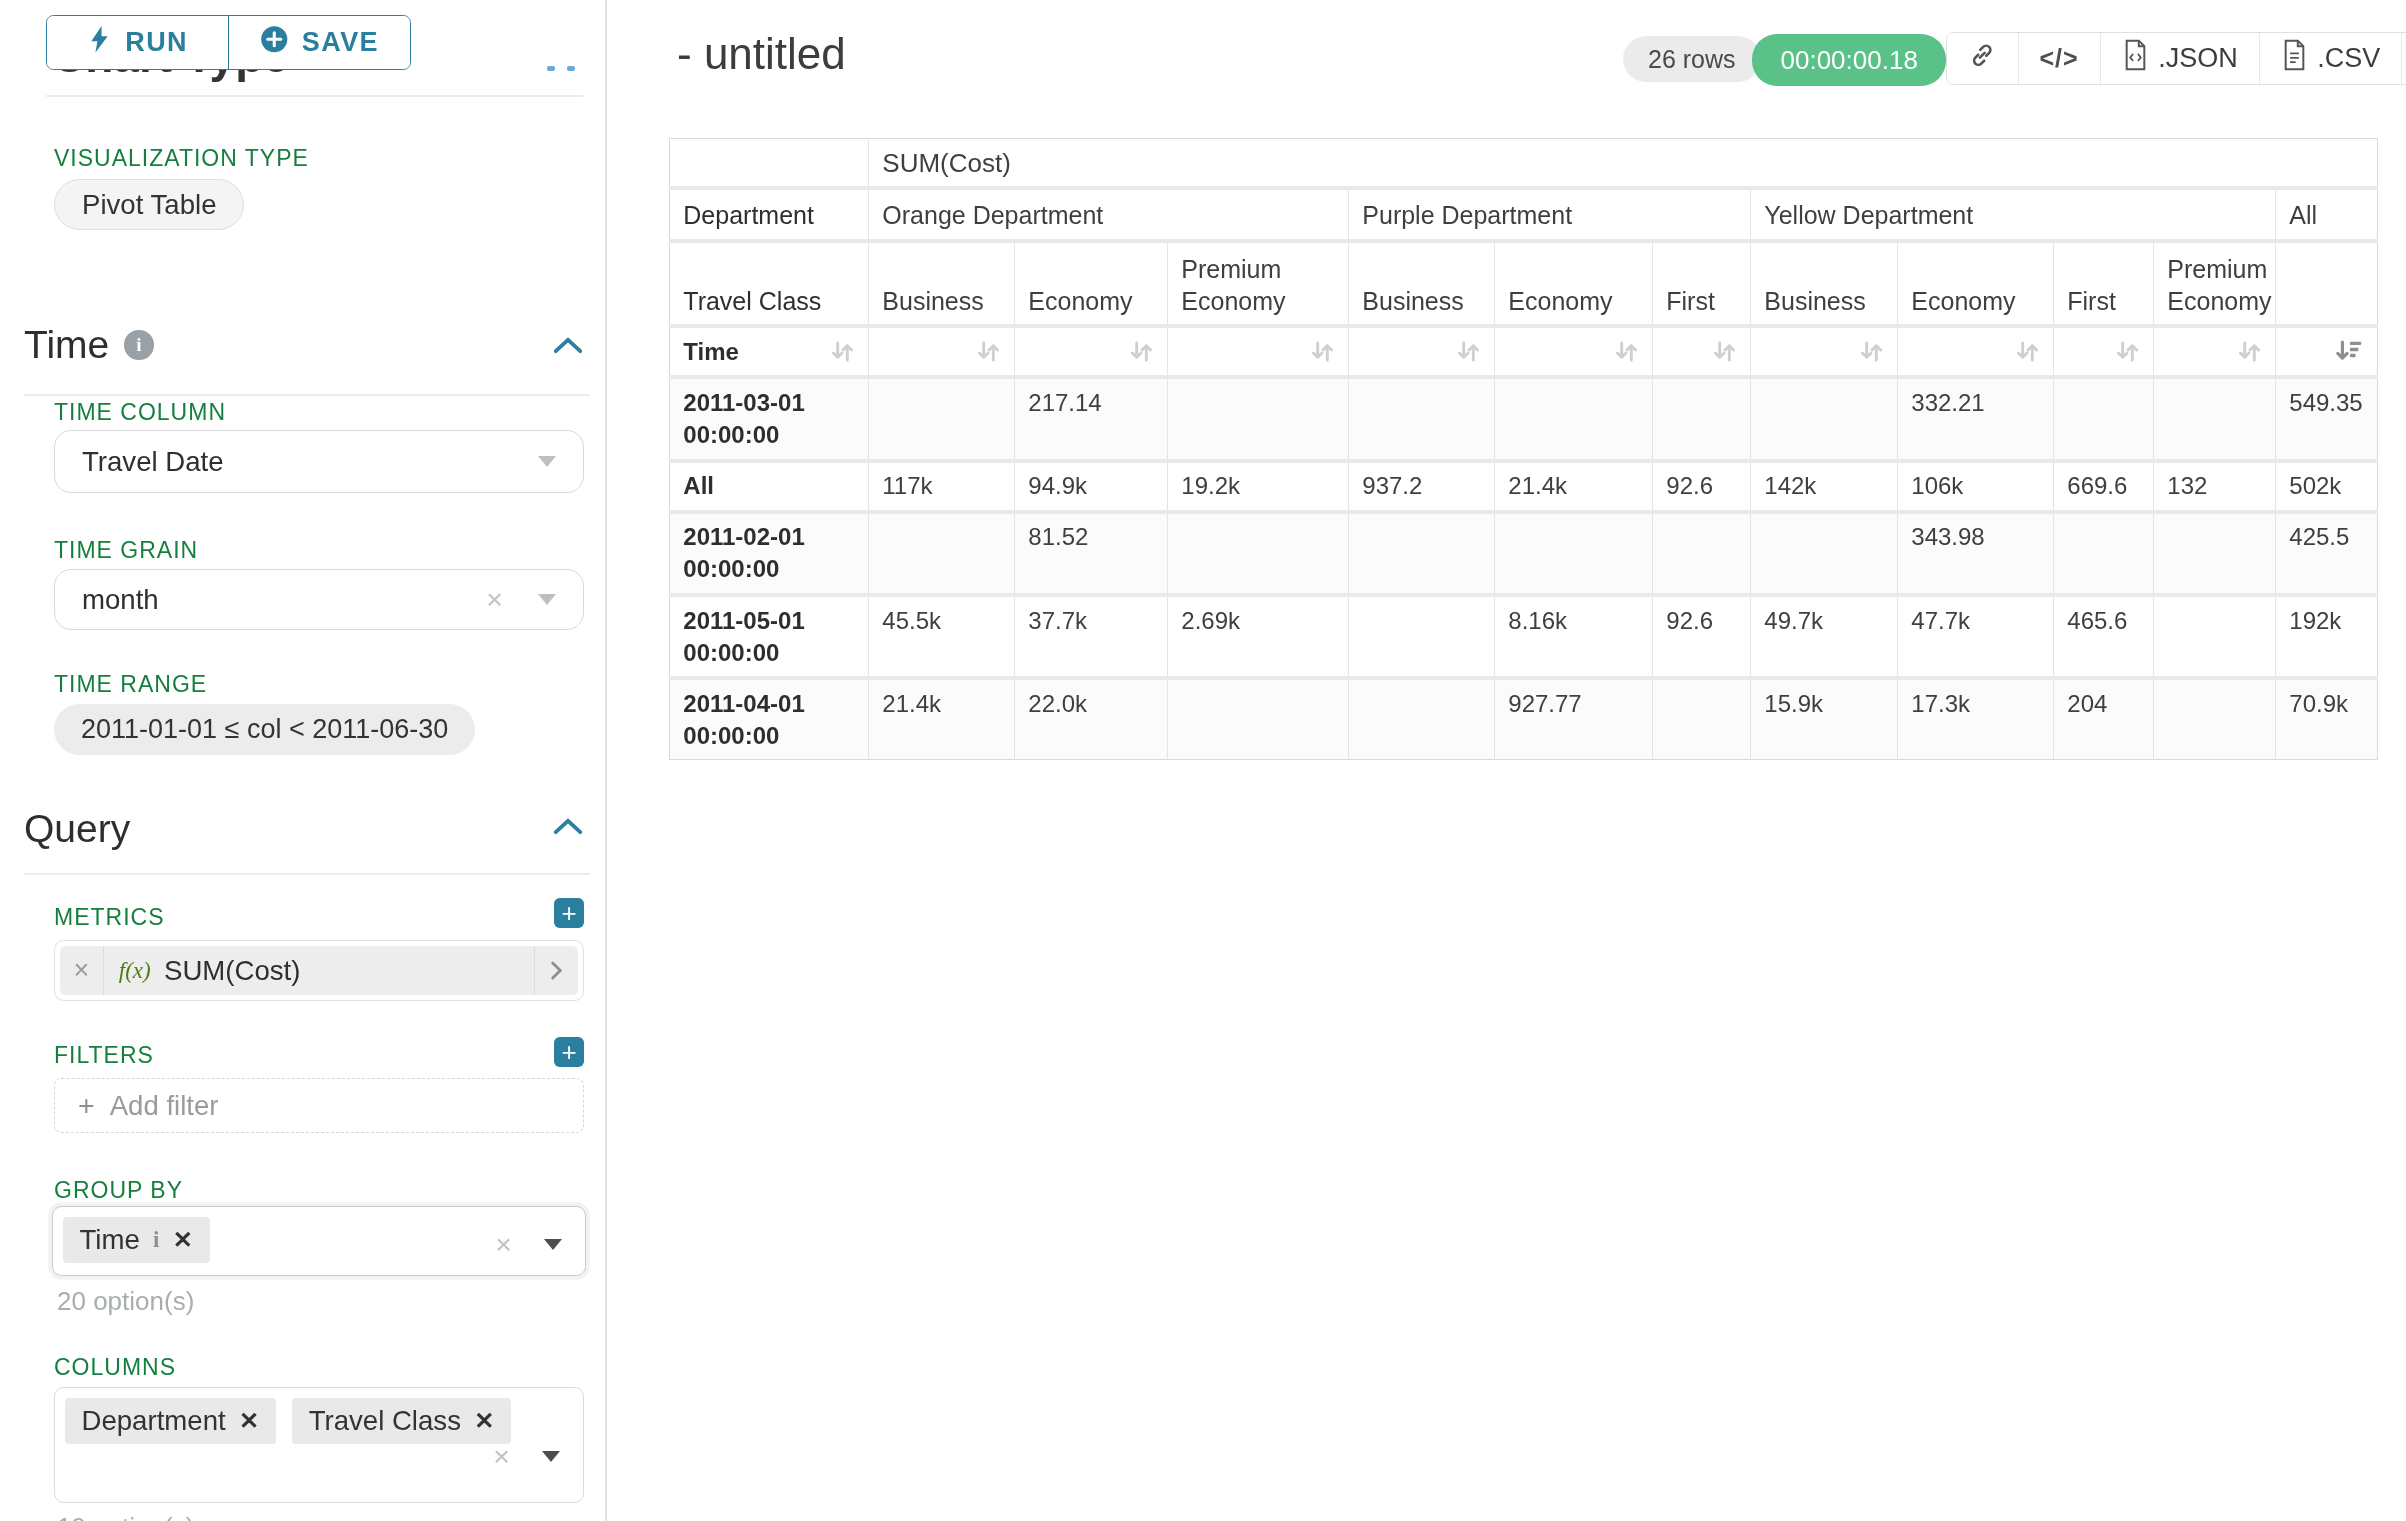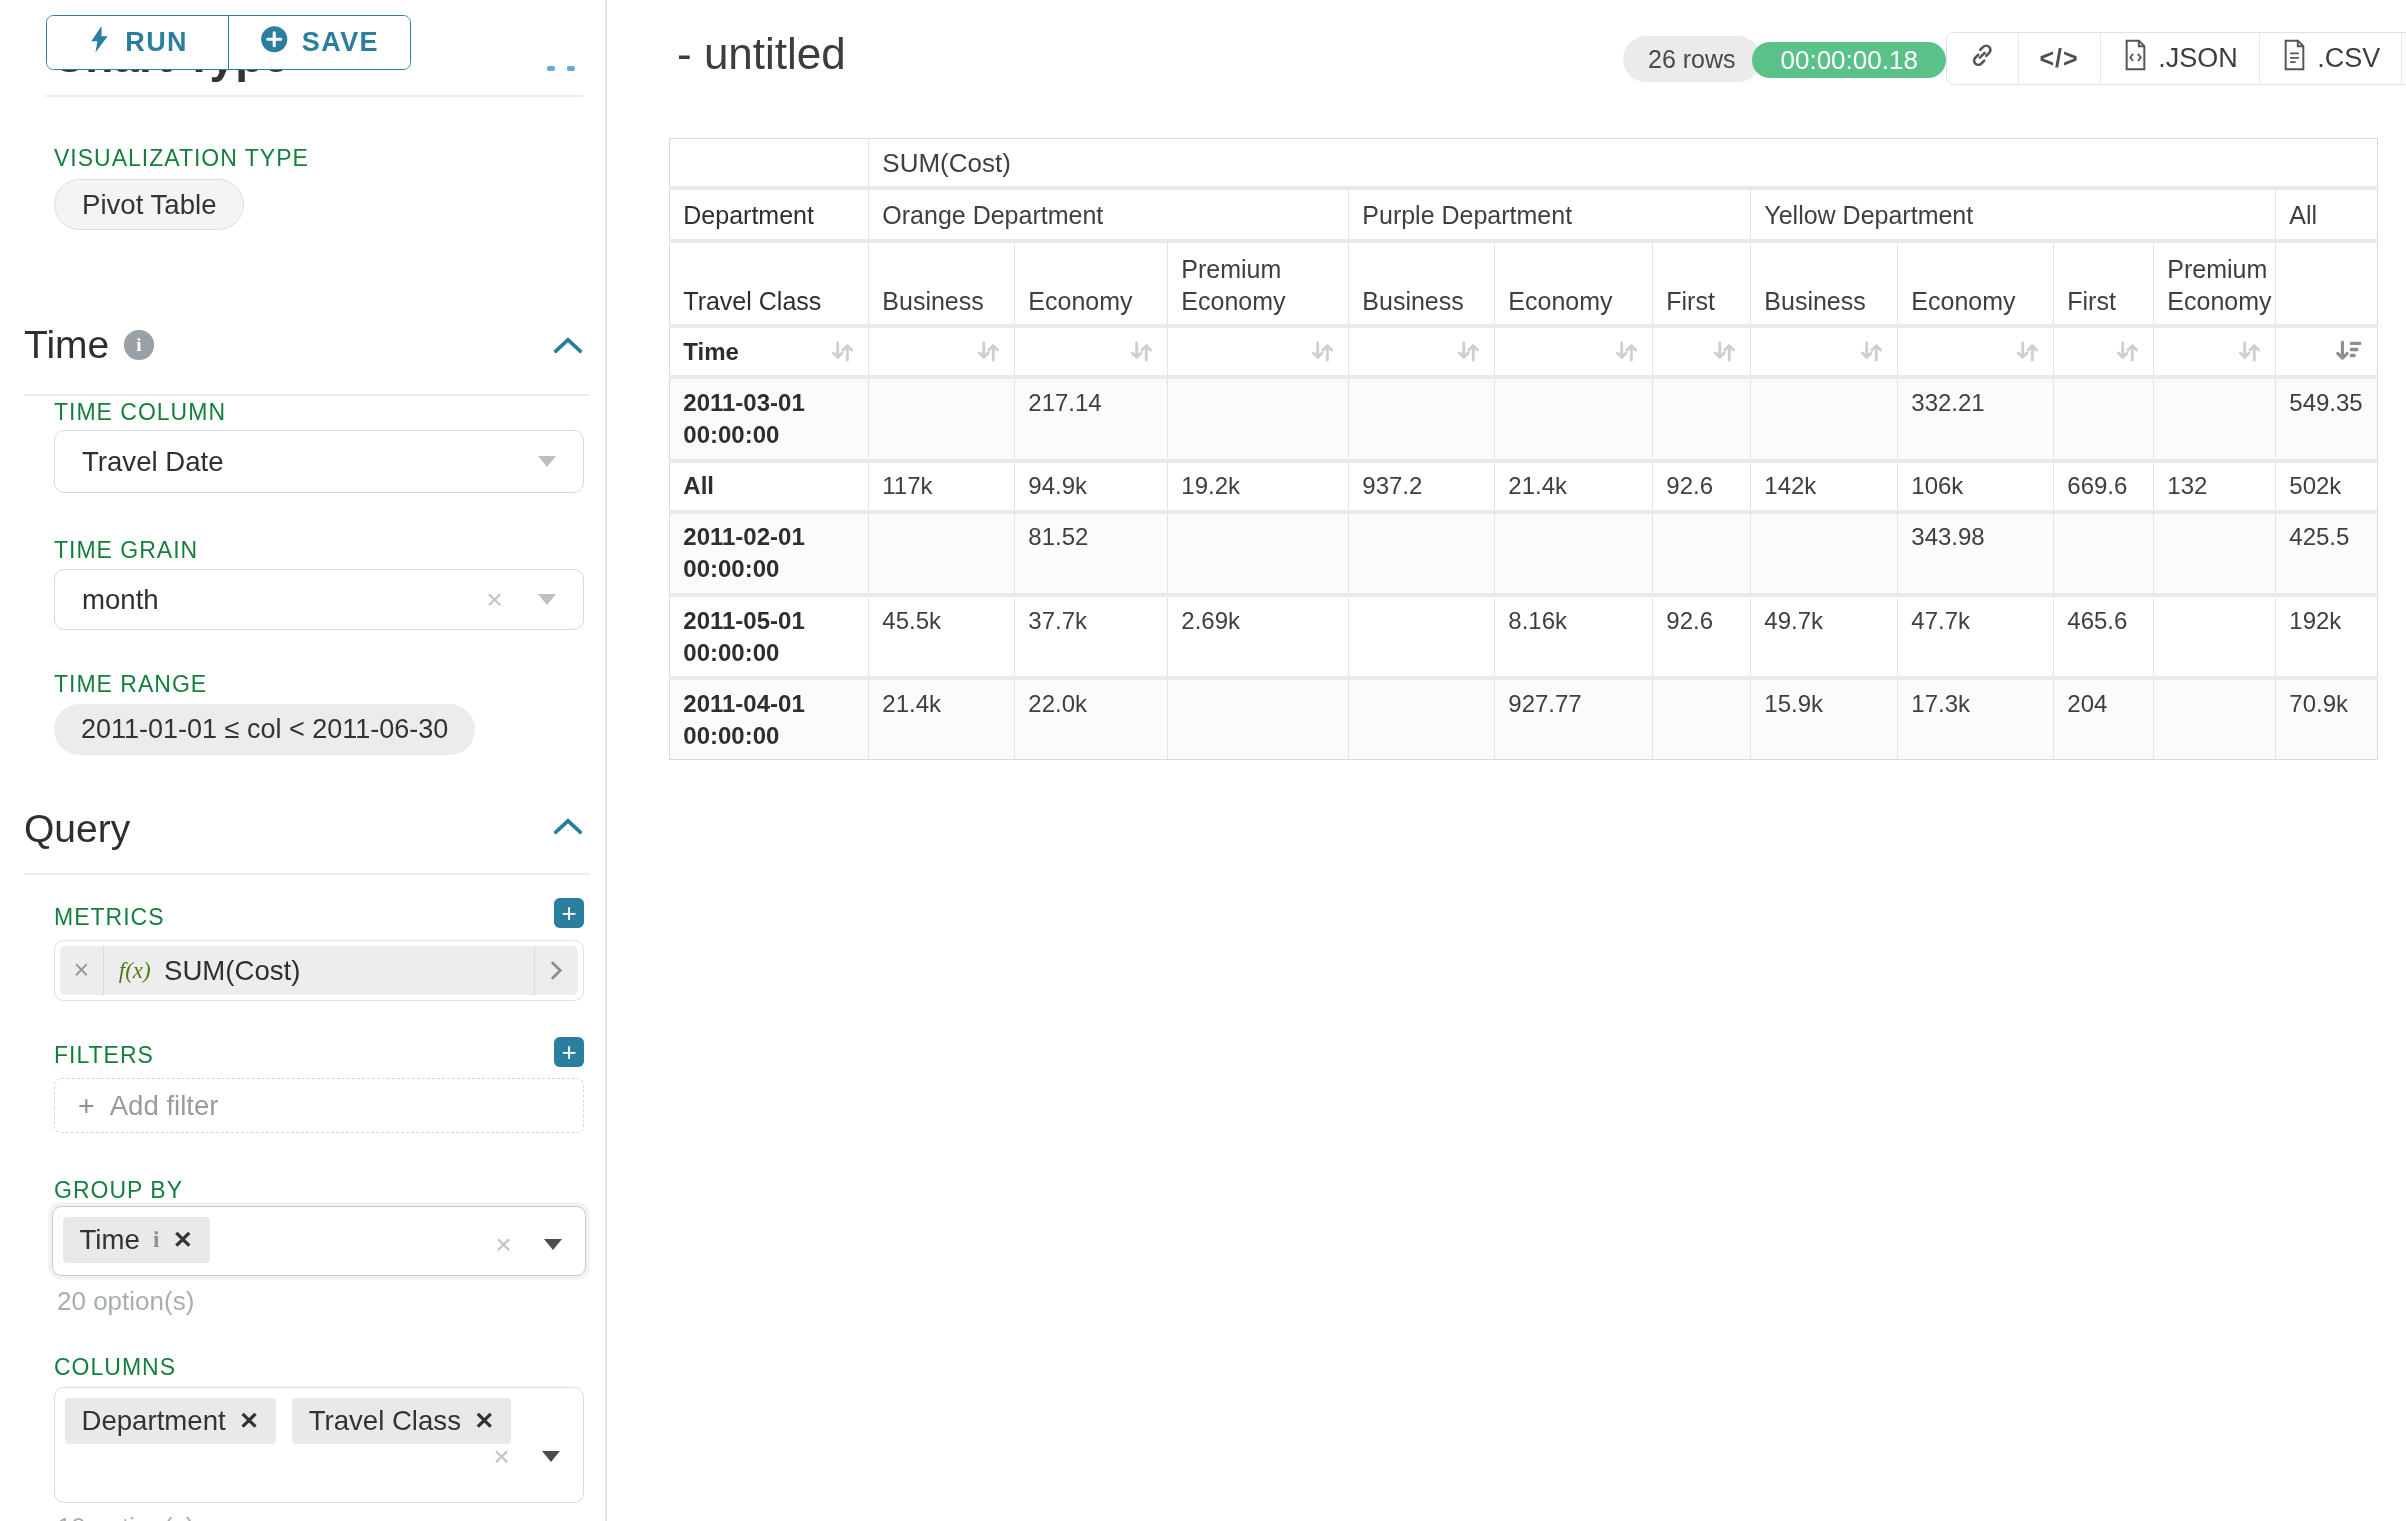--- a/index.html
+++ b/index.html
@@ -41,21 +41,21 @@
     position:absolute; left:24px; font-size:39px; font-weight:500; color:#2e2e2e; display:flex; align-items:center; gap:15px;
   }
   .info-dot {
     width:29.5px; height:29.5px; border-radius:50%; background:#9aa1a6; color:#fff; font-size:19px; font-weight:700;
     display:inline-flex; align-items:center; justify-content:center; font-family:"Liberation Serif", serif;
   }
   .collapse-chevron { position:absolute; left:552px; width:32px; height:21px; cursor:pointer; }
   .hr { position:absolute; left:24px; width:566px; height:1.9px; background:#ececec; }
 
   .select-box {
-    position:absolute; left:54px; width:530px; background:#fff; border:1.4px solid #d9d9d9; border-radius:10px;
+    position:absolute; left:54px; width:530px; background:#fff; border:1.4px solid #d9d9d9; border-radius:17px;
     display:flex; align-items:center; font-size:27.6px; color:#2f2f2f; padding:0 27px;
   }
   .select-caret {
     position:absolute; right:27px; width:0; height:0;
     border-left:9.5px solid transparent; border-right:9.5px solid transparent; border-top:11.4px solid #bfbfbf;
   }
   .select-clear { position:absolute; right:80px; color:#c2c2c2; font-size:28.5px; line-height:1; cursor:pointer; }
 
   .add-btn {
     position:absolute; left:554px; width:30px; height:30px; border-radius:5.7px; background:#2a7f9e; color:#fff;
@@ -92,21 +92,21 @@
   .ms-caret { width:0; height:0; border-left:9.5px solid transparent; border-right:9.5px solid transparent; border-top:11.4px solid #4d4d4d; cursor:pointer; }
   .options-hint { position:absolute; left:57px; font-size:26px; color:#a8adb0; }
 
   
   #chart-title { position:absolute; left:669px; top:28.5px; font-size:44px; font-weight:500; color:#3d3d3d;margin-left:8px; }
   .badge-rows {
     position:absolute; left:1623px; top:36px; height:46px; display:flex; align-items:center; padding:0 25px;
     background:#ebebeb; border-radius:23px; font-size:25px; color:#4a4a4a;
   }
   .badge-timer {
-    position:absolute; left:1752px; top:42px; height:36px; display:flex; align-items:center; padding:0 28.5px;
+    position:absolute; left:1752px; top:34px; height:52px; display:flex; align-items:center; padding:0 28.5px;
     background:#5ac189; border-radius:25px; font-size:26px; color:#fff;
   }
   .export-group {
     position:absolute; left:1946px; top:32px; height:53px; display:flex; align-items:stretch;
     background:#fff; border:1.4px solid #e0e0e0; border-radius:7.6px; overflow:hidden;
   }
   .export-group .eg-item {
     display:flex; align-items:center; justify-content:center; gap:9.5px; padding:0 21px;
     font-size:27px; color:#3d3d3d; cursor:pointer; background:#fff;
   }

